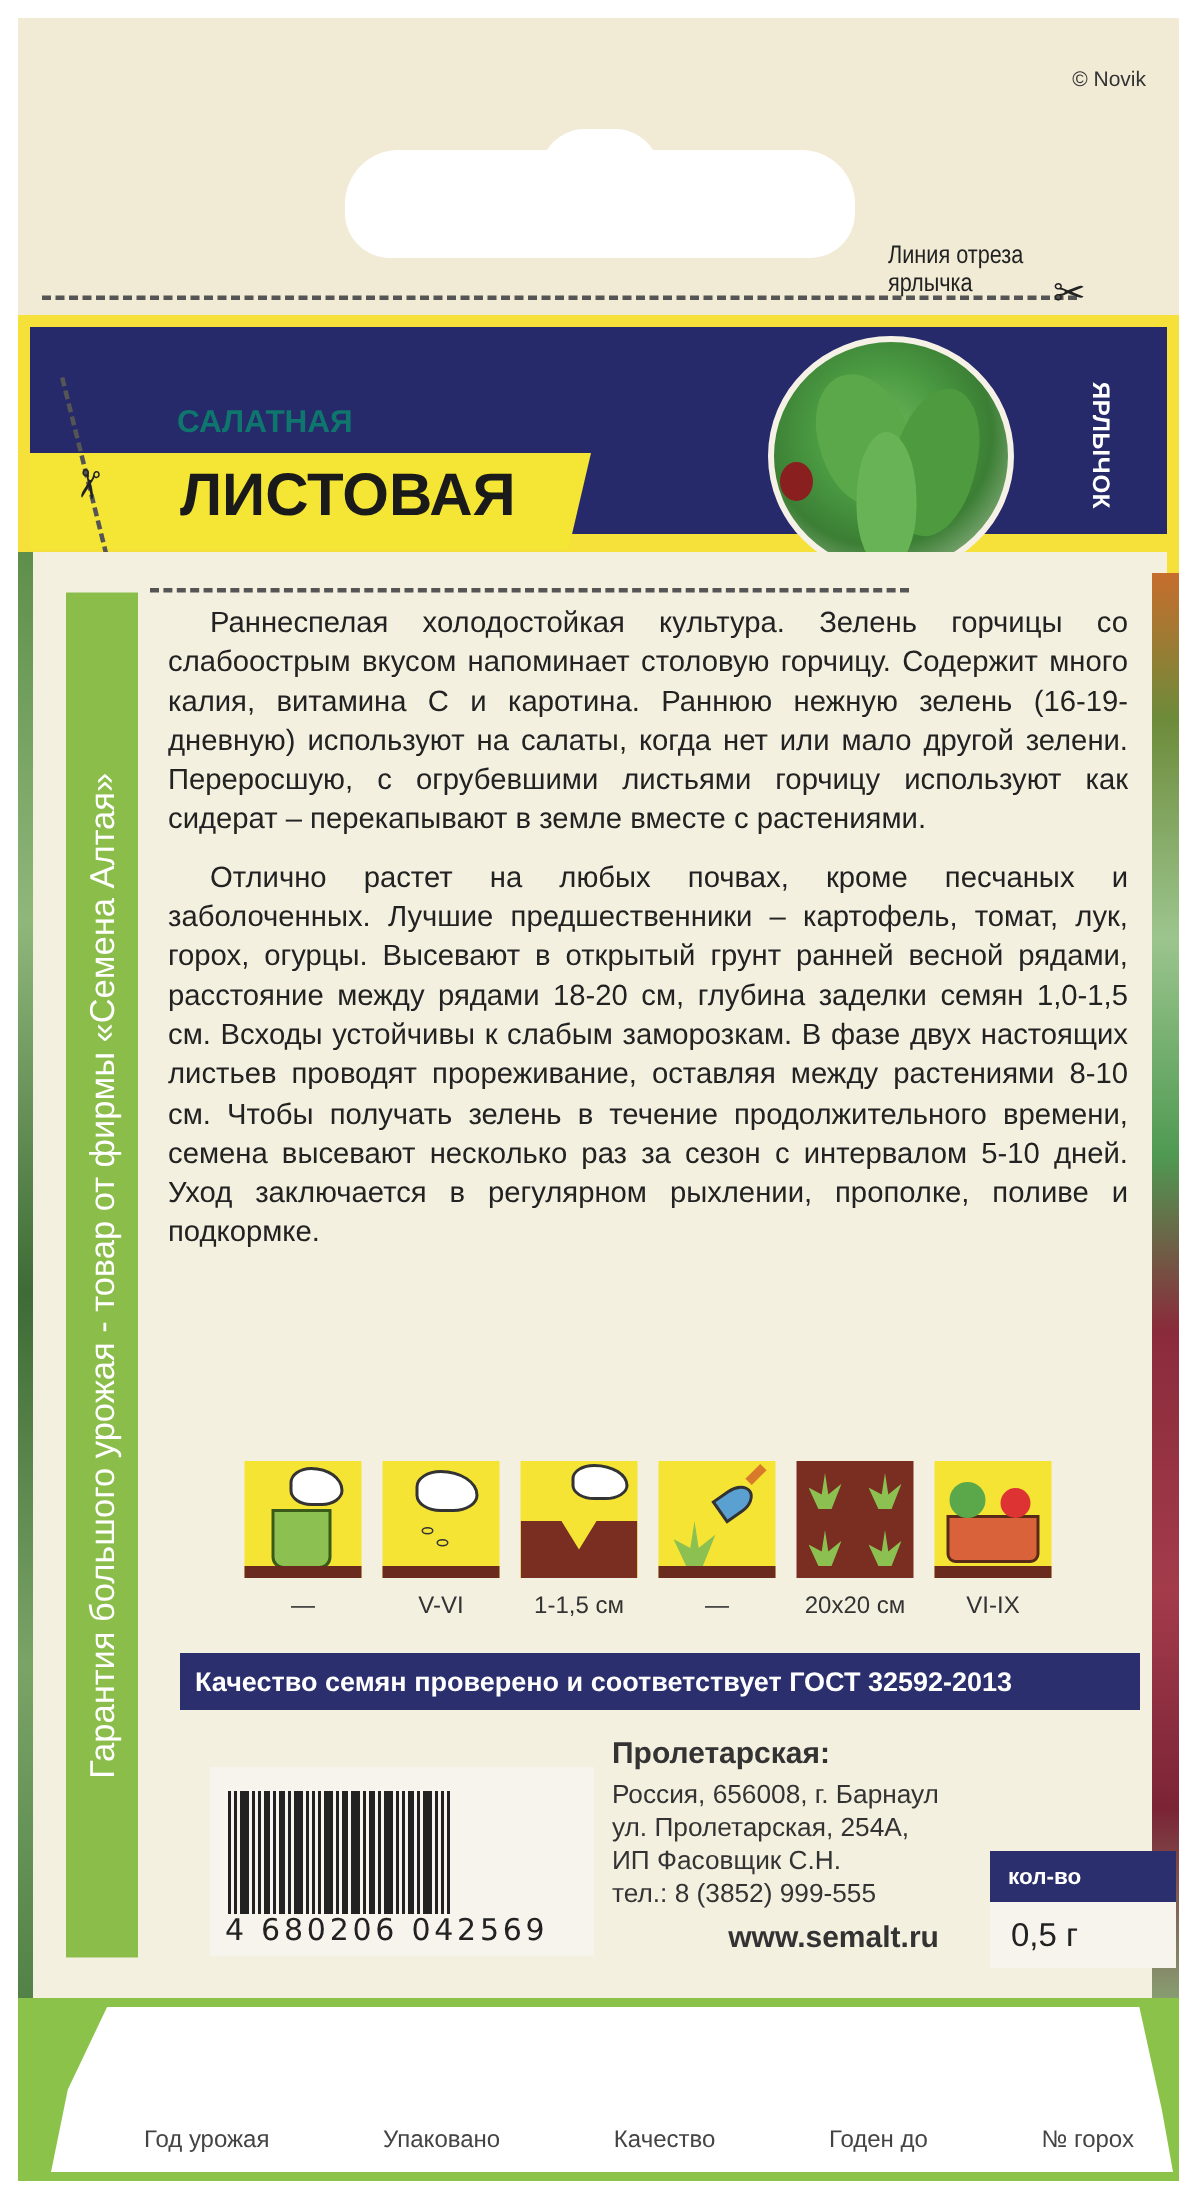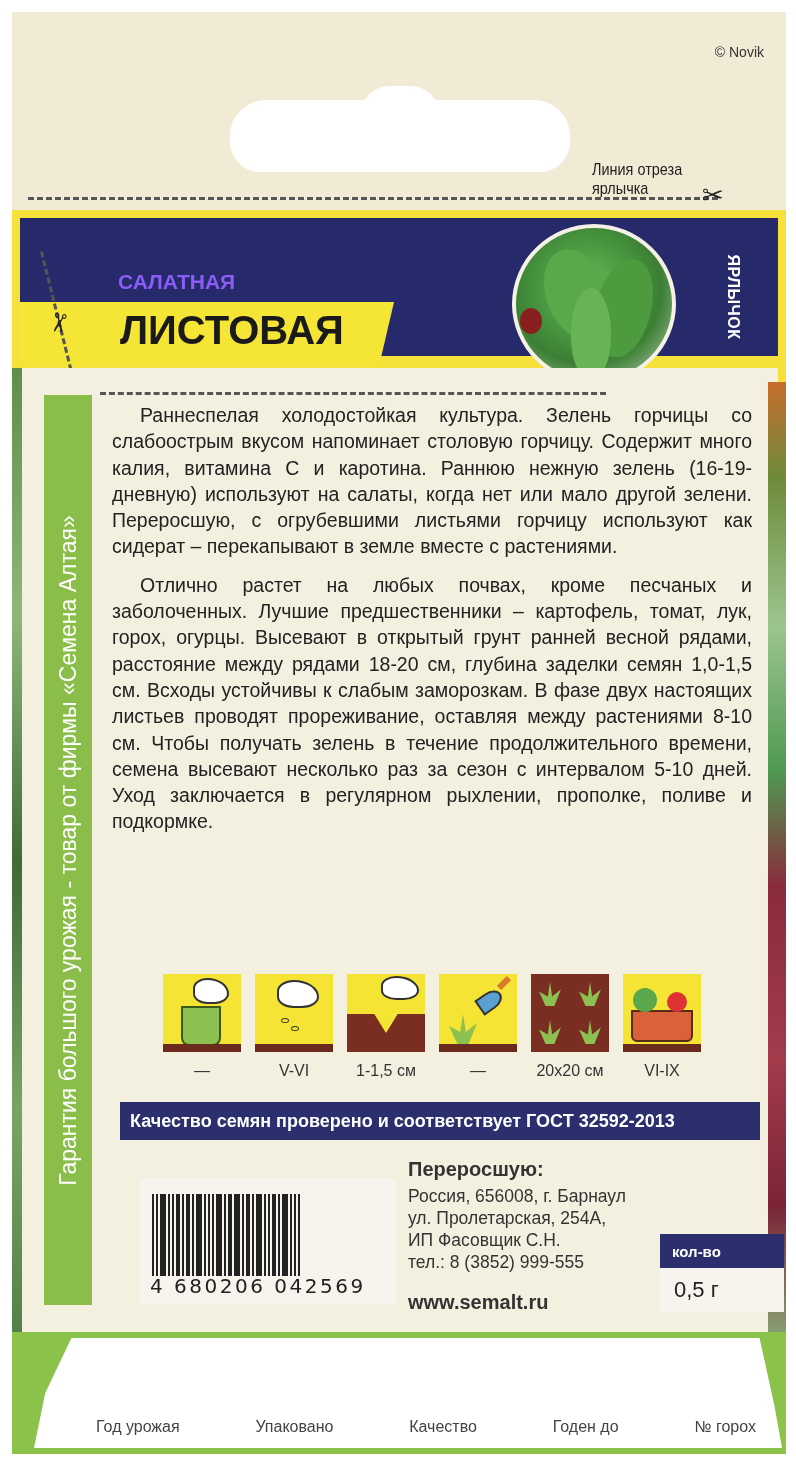--- a/index.html
+++ b/index.html
@@ -8,21 +8,21 @@
   .top-area { position: absolute; left: 0; top: 0; width: 774px; height: 200px; background: #f1ebd6; }
   .hang-hole { position: absolute; left: 218px; top: 88px; width: 340px; height: 72px; background: #fff; border-radius: 36px 36px 30px 30px; }
   .hang-hole:before { content: ""; position: absolute; left: 130px; top: -14px; width: 80px; height: 30px; background: #fff; border-radius: 30px 30px 0 0; }
   .copyright { position: absolute; right: 22px; top: 32px; font-size: 14px; color: #333; }
   .cut-label { position: absolute; left: 580px; top: 148px; font-family: "Liberation Sans Narrow", "Liberation Sans", sans-serif; font-size: 17px; line-height: 19px; color: #222; transform: scaleX(0.85); transform-origin: left top; }
   .cut-line-top { position: absolute; left: 16px; top: 185px; width: 690px; border-top: 3px dashed #555; }
   .scissor { position: absolute; font-size: 26px; color: #222; line-height: 1; }
   .yellow-frame { position: absolute; left: 0; top: 198px; width: 774px; height: 1150px; background: #f6e13a; }
   .banner { position: absolute; left: 8px; top: 206px; width: 758px; height: 138px; background: #262a6b; }
   .title-main { position: absolute; left: 104px; top: 212px; font-size: 40px; font-weight: bold; color: #fff; letter-spacing: 0.5px; }
-  .title-sub { position: absolute; left: 106px; top: 258px; font-size: 21px; font-weight: bold; color: #8b5cf6; }
+  .title-sub { position: absolute; left: 106px; top: 258px; font-size: 21px; font-weight: bold; color: #0f766e; }
   .variety-band { position: absolute; left: 8px; top: 290px; width: 374px; height: 64px; background: #f5e534; clip-path: polygon(0 0, 100% 0, 96% 100%, 0 100%); }
   .variety { position: absolute; left: 108px; top: 296px; font-size: 40px; font-weight: bold; color: #1a1a1a; }
   .photo { position: absolute; left: 500px; top: 212px; width: 164px; height: 160px; border-radius: 50%; border: 4px solid #f5f1e6; background: radial-gradient(circle at 45% 40%, #6fb85a 0%, #4a9a42 35%, #3b7e34 60%, #cbd7c0 100%); overflow: hidden; }
   .photo .berry { position: absolute; left: 4px; top: 80px; width: 22px; height: 26px; border-radius: 50%; background: #8a1f1f; }
   .photo .leaf { position: absolute; background: #5aa84a; border-radius: 50% 50% 45% 45%; }
   .tab-label { position: absolute; left: 700px; top: 230px; width: 40px; height: 110px; display: flex; align-items: center; justify-content: center; }
   .tab-label span { display: block; transform: rotate(90deg); white-space: nowrap; color: #fff; font-weight: bold; font-size: 16px; letter-spacing: 0.5px; }
   .cut-line-diag { position: absolute; left: 28px; top: 240px; height: 140px; border-left: 3px dashed #555; transform: rotate(-14deg); transform-origin: top left; }
   .cut-line-mid { position: absolute; left: 88px; top: 380px; width: 506px; border-top: 3px dashed #555; }
   .content { position: absolute; left: 8px; top: 356px; width: 758px; height: 988px; background: #f4f0e0; }
@@ -39,21 +39,21 @@
   .icon-box.soil { background: #7a2e22; border-bottom: none; }
   .icon-caption { margin-top: 10px; font-size: 16px; color: #333; white-space: nowrap; }
   .gost-bar { position: absolute; left: 108px; top: 1090px; width: 640px; height: 38px; background: #2b2f6e; color: #fff; font-weight: bold; font-size: 18px; display: flex; align-items: center; padding-left: 10px; font-family: "Liberation Sans Narrow","Liberation Sans", sans-serif; }
   .barcode { position: absolute; left: 128px; top: 1166px; width: 256px; height: 126px; background: #f6f4ec; }
   .bars { position: absolute; left: 12px; top: 16px; width: 220px; height: 82px; display: flex; align-items: stretch; gap: 2px; }
   .bars i { display: block; background: #222; }
   .barcode-num { position: absolute; left: 10px; top: 96px; font-size: 20px; letter-spacing: 2.5px; color: #222; font-family: "DejaVu Sans", sans-serif; }
   .producer { position: absolute; left: 396px; top: 1146px; font-family: "Liberation Sans Narrow","Liberation Sans", sans-serif; color: #333; }
   .producer .ph { font-size: 20px; font-weight: bold; margin-bottom: 4px; }
   .producer .pl { font-size: 17.5px; line-height: 22px; }
-  .producer .web { font-size: 20px; font-weight: bold; margin-top: 18px; }
+  .producer .web { font-size: 20px; font-weight: bold; margin-top: 8px; text-align: right; }
   .qty-head { position: absolute; left: 648px; top: 1222px; width: 124px; height: 34px; background: #2b2f6e; color: #fff; font-weight: bold; font-size: 15px; display: flex; align-items: center; padding-left: 12px; }
   .qty-val { position: absolute; left: 648px; top: 1256px; width: 124px; height: 44px; background: #f6f4ec; color: #222; font-size: 22px; display: flex; align-items: center; padding-left: 14px; }
   .bottom-green { position: absolute; left: 0; top: 1320px; width: 774px; height: 122px; background: #8bc34a; }
   .stamp-area { position: absolute; left: 22px; top: 1326px; width: 748px; height: 110px; background: #ffffff; clip-path: polygon(5% 0, 97% 0, 99% 62%, 100% 100%, 0 100%, 1.5% 50%); }
   .stamp-labels { position: absolute; left: 84px; top: 1406px; width: 660px; display: flex; justify-content: space-between; font-size: 16px; color: #444; font-family: "Liberation Sans Narrow","Liberation Sans", sans-serif; }
 </style>
 </head>
 <body>
 
 <div class="packet">
@@ -184,21 +184,21 @@
         <i style="width:2px"></i>
         <i style="width:6px"></i>
         <i style="width:2px"></i>
         <i style="width:2px"></i>
         <i style="width:2px"></i>
     </div>
     <div class="barcode-num">4 680206 042569</div>
   </div>
 
   <div class="producer">
-    <div class="ph">Переросшую:</div>
+    <div class="ph">Пролетарская:</div>
     <div class="pl">Россия, 656008, г. Барнаул</div>
     <div class="pl">ул. Пролетарская, 254А,</div>
     <div class="pl">ИП Фасовщик С.Н.</div>
     <div class="pl">тел.: 8 (3852) 999-555</div>
     <div class="web">www.semalt.ru</div>
   </div>
 
   <div class="qty-head">кол-во</div>
   <div class="qty-val">0,5 г</div>
 

